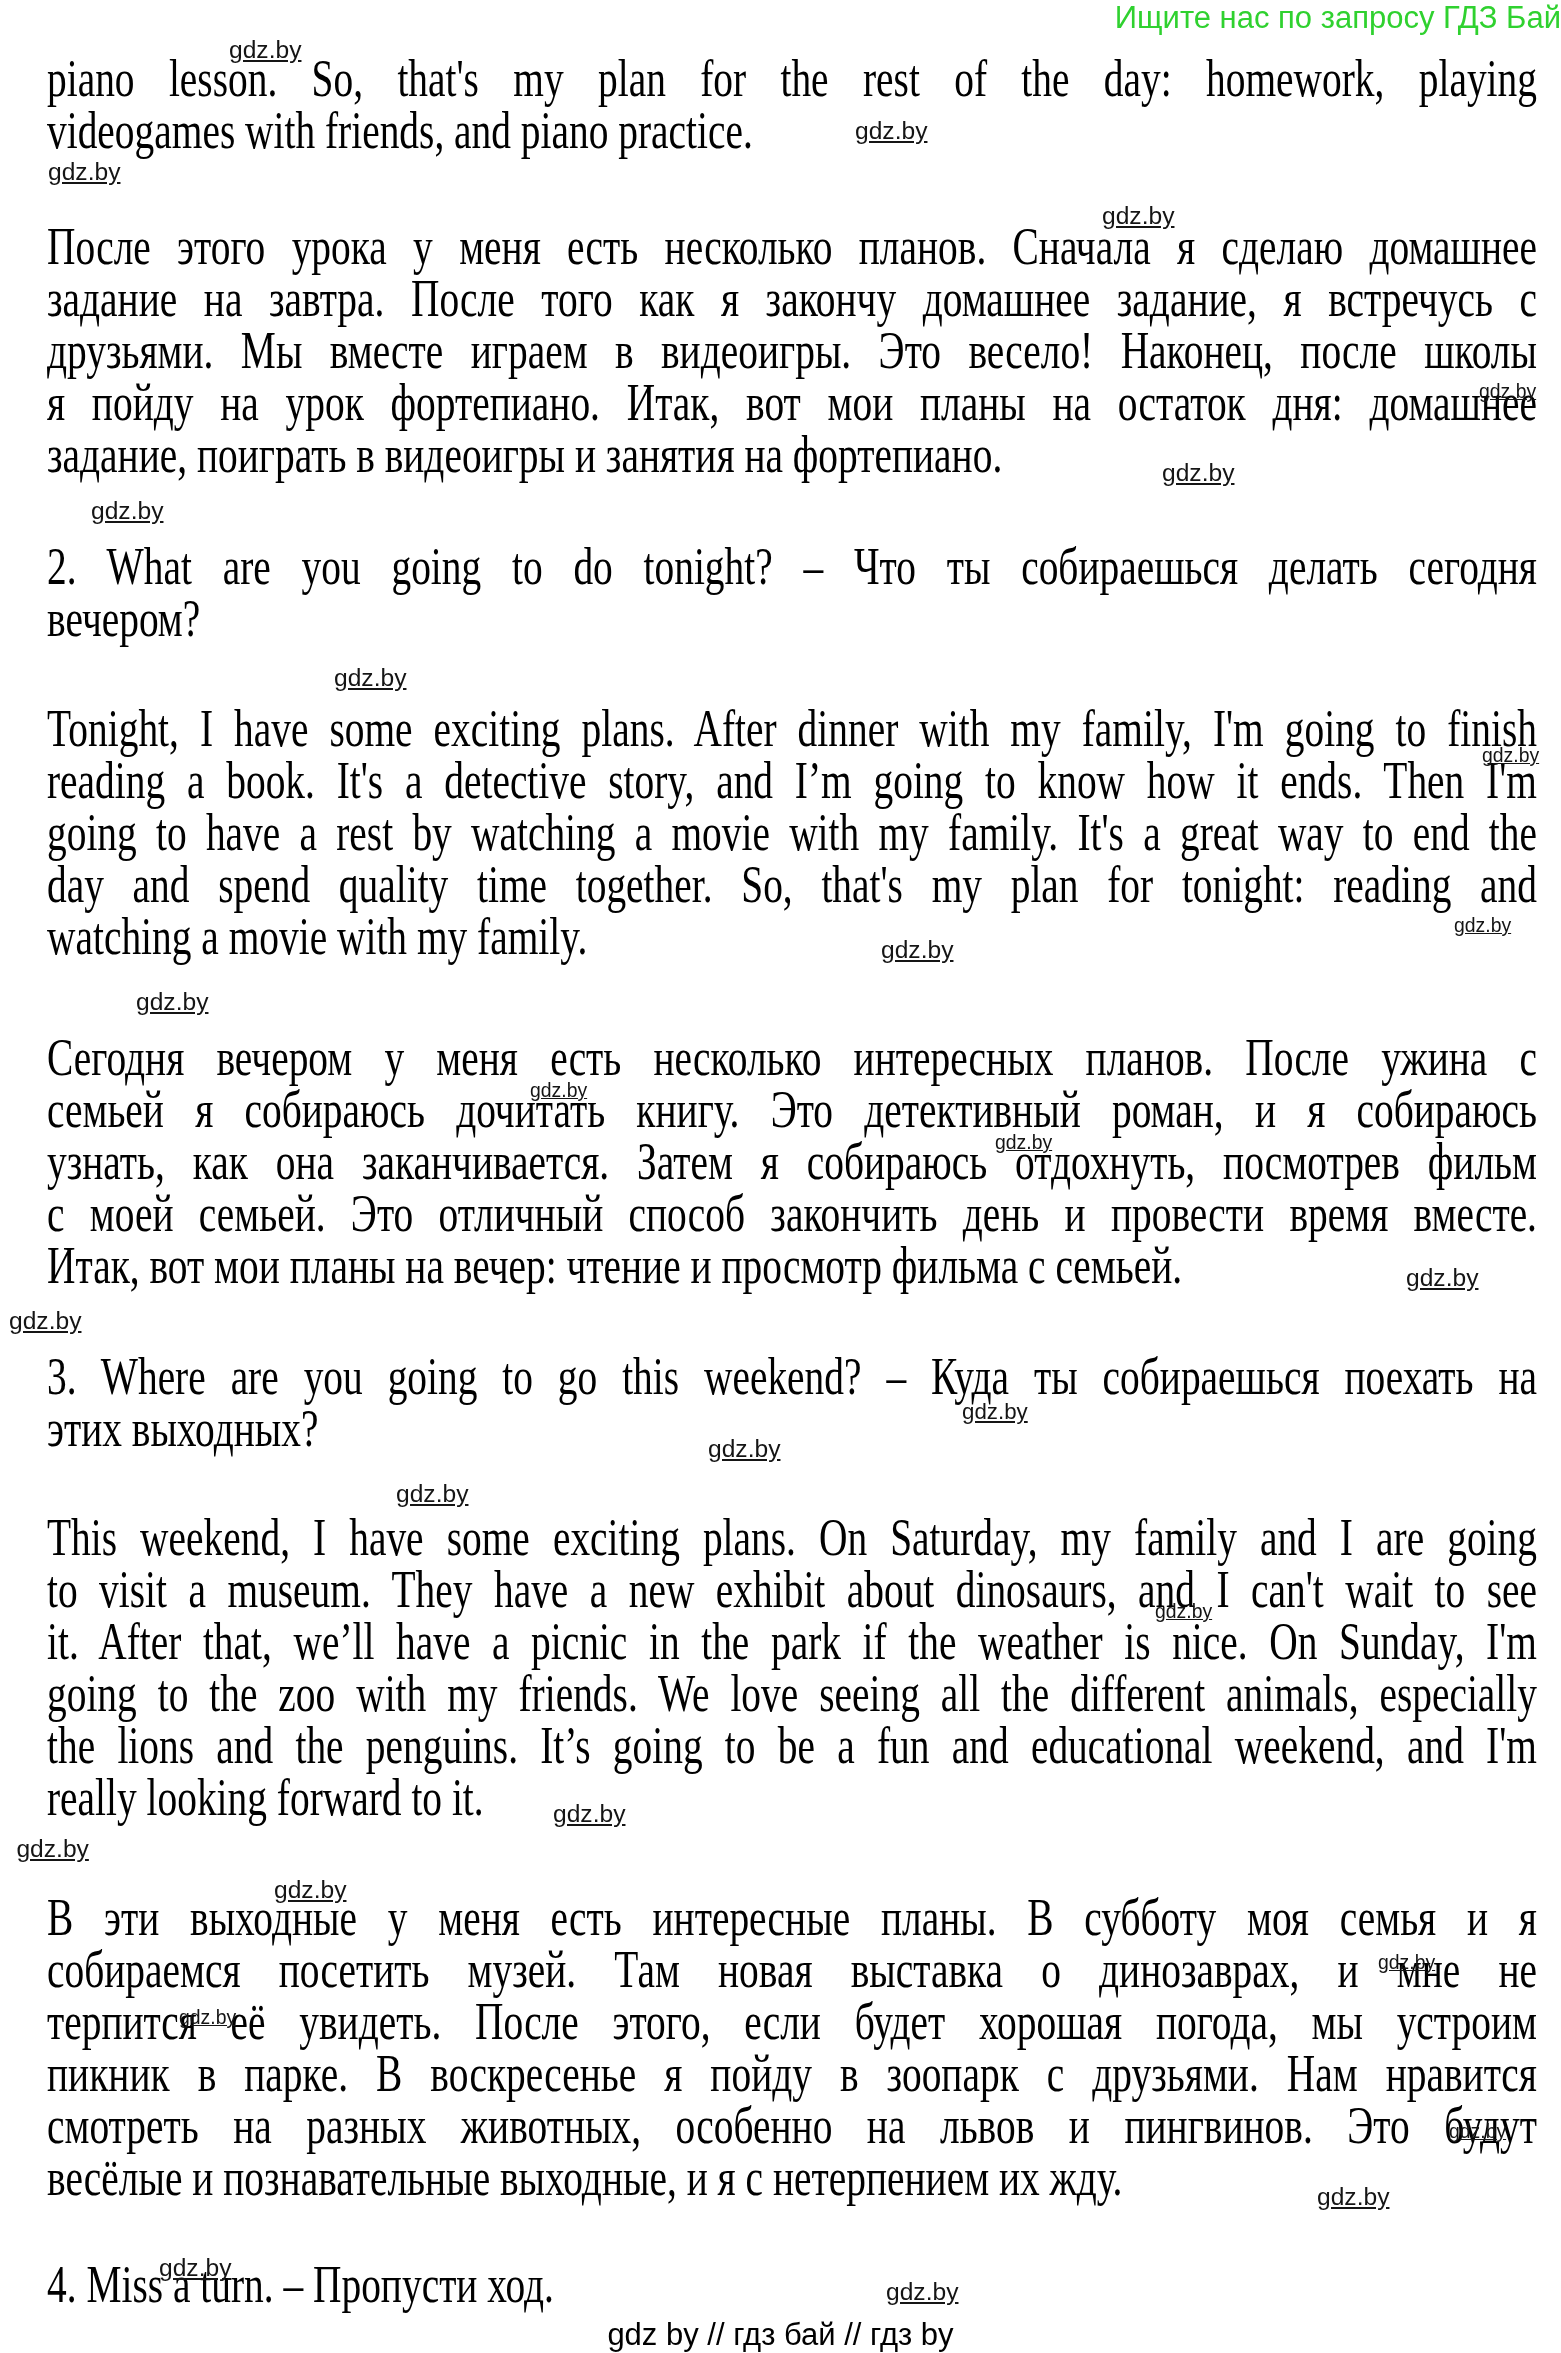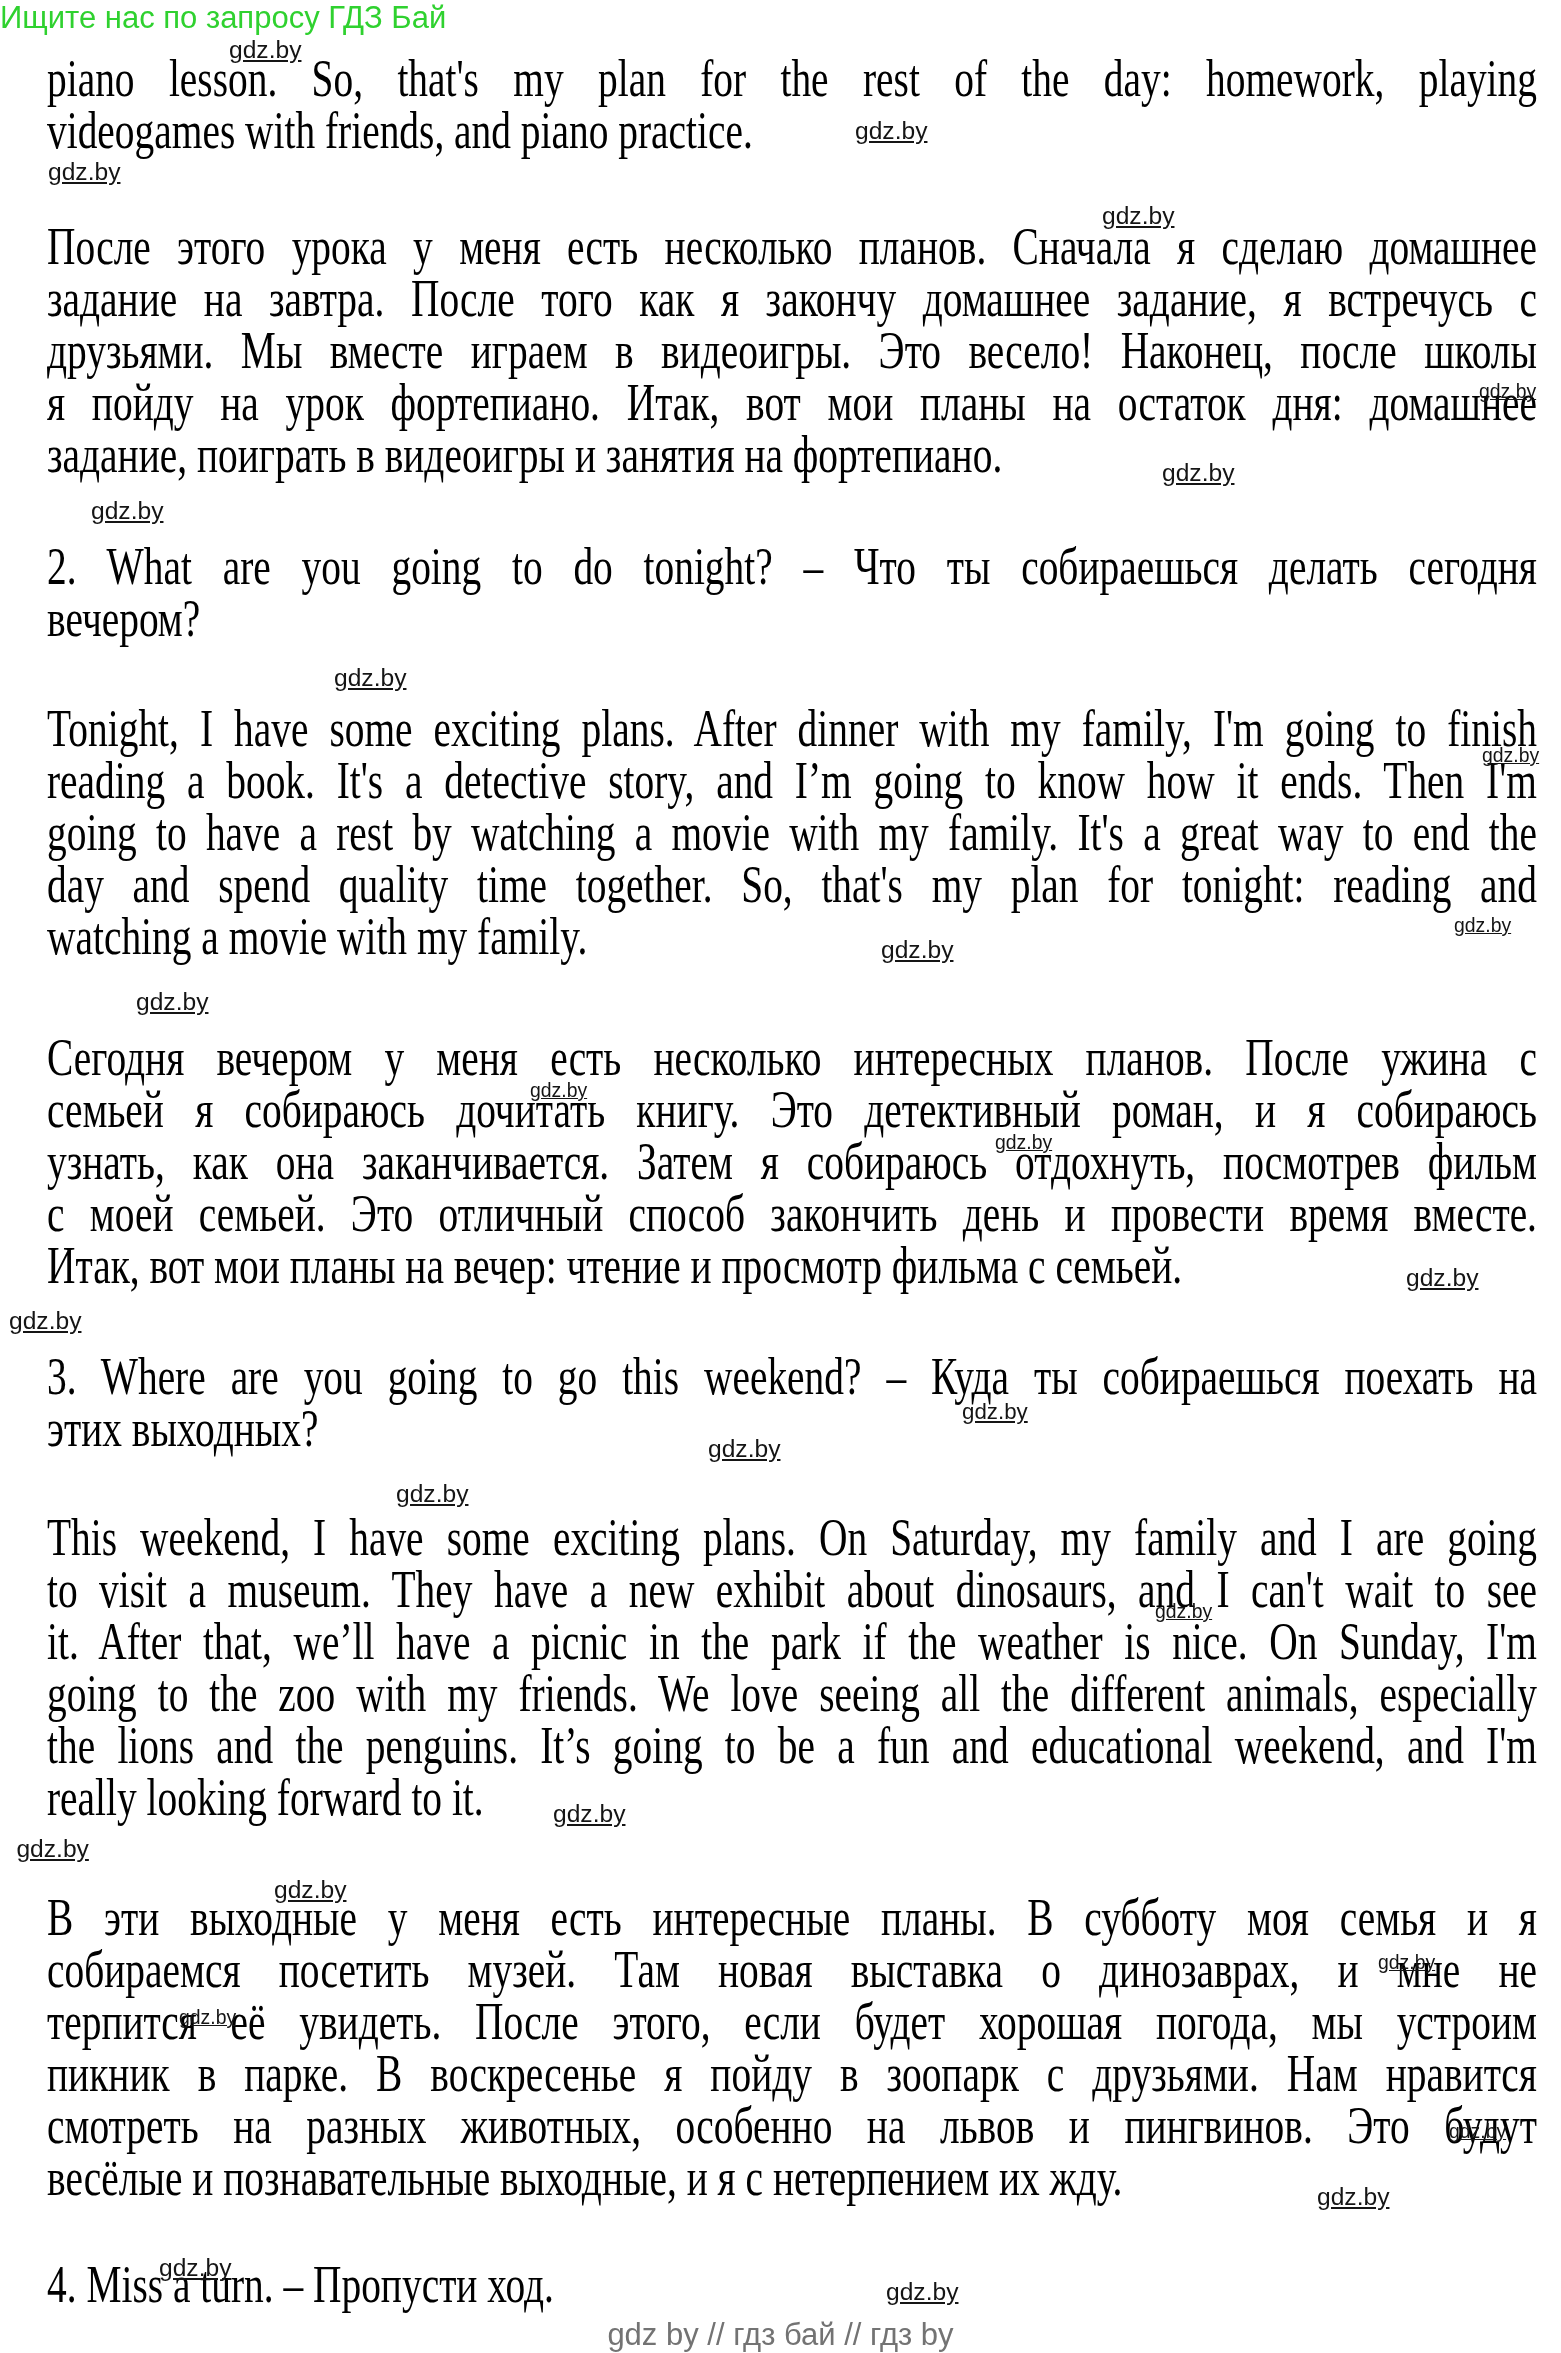--- a/index.html
+++ b/index.html
@@ -11,21 +11,21 @@
     height: 2354px;
     background: #ffffff;
     position: relative;
     overflow: hidden;
   }
   .page-header {
     position: absolute;
     top: 1.5px;
     left: 0;
     width: 1561px;
-    text-align: left;
+    text-align: right;
     font-family: "Liberation Sans", sans-serif;
     font-size: 31px;
     line-height: 31px;
     font-weight: 400;
   }
   .section {
     position: absolute;
     left: 47px;
     width: 2004px;
     transform: scaleX(0.7435);
@@ -149,15 +149,15 @@
       <span class="wm" style="left: 16.4px; top: 1836px; font-size: 24.6px; color: rgb(21, 21, 21);">gdz.by</span>
       <span class="wm" style="left: 274px; top: 1877px; font-size: 24.6px; color: rgb(21, 21, 21);">gdz.by</span>
       <span class="wm" style="left: 1378px; top: 1952px; font-size: 19.4px; color: rgb(21, 21, 21);">gdz.by</span>
       <span class="wm" style="left: 179px; top: 2007px; font-size: 19.4px; color: rgb(21, 21, 21);">gdz.by</span>
       <span class="wm" style="left: 1449px; top: 2121px; font-size: 19.4px; color: rgb(21, 21, 21);">gdz.by</span>
       <span class="wm" style="left: 1317px; top: 2184px; font-size: 24.6px; color: rgb(21, 21, 21);">gdz.by</span>
       <span class="wm" style="left: 159px; top: 2255px; font-size: 24.6px; color: rgb(21, 21, 21);">gdz.by</span>
       <span class="wm" style="left: 886px; top: 2279px; font-size: 24.6px; color: rgb(21, 21, 21);">gdz.by</span>
     </div>
 
-  <div class="page-footer" style="color: #737373;">gdz by  //  гдз бай  //  гдз by</div>
+  <div class="page-footer" style="color: #000000;">gdz by  //  гдз бай  //  гдз by</div>
 </div>
 
 
 </body></html>

